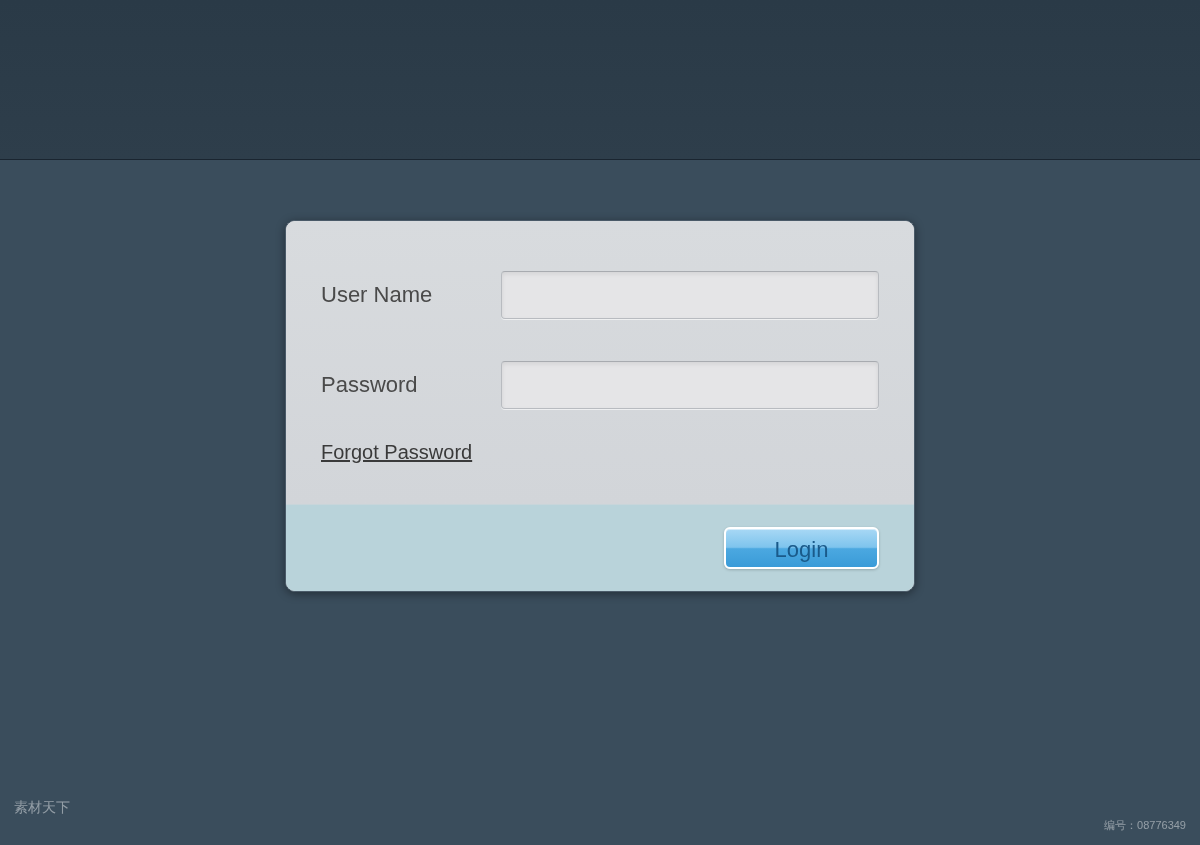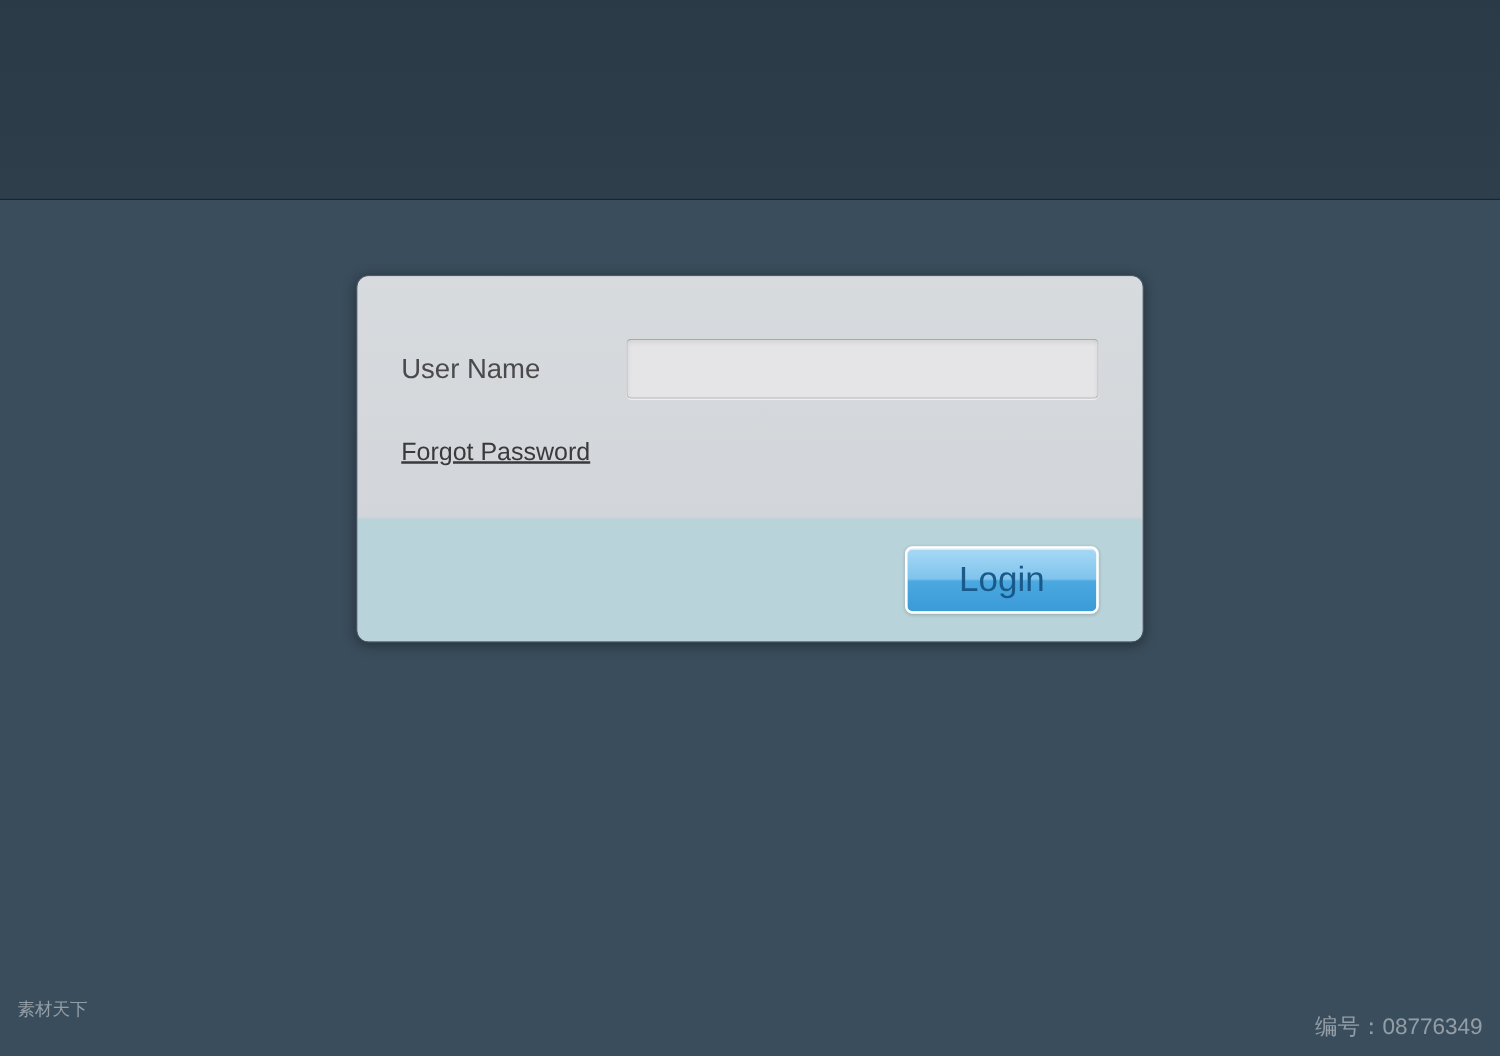--- a/index.html
+++ b/index.html
@@ -95,48 +95,48 @@
     .panel-footer {
       background: #b9d3da;
       padding: 22px 35px;
       text-align: right;
       border-top: 1px solid #c8d5da;
     }
 
     .login-button {
       display: inline-block;
       min-width: 155px;
-      height: 54px;
+      height: 42px;
       line-height: 42px;
       background: linear-gradient(to bottom, #a8d8f5 0%, #7ec4ed 48%, #4ba8e0 52%, #3a9bd8 100%);
       border: 2px solid #ffffff;
       border-radius: 6px;
       box-shadow: 0 1px 3px rgba(0,0,0,0.2), inset 0 1px 0 rgba(255,255,255,0.5);
       color: #1a5a8a;
-      font-size: 28px;
+      font-size: 22px;
       text-align: center;
       cursor: pointer;
       font-family: Arial, sans-serif;
       padding: 0 20px;
     }
 
     .watermark-left {
       position: absolute;
       bottom: 28px;
       left: 14px;
       font-size: 14px;
       color: rgba(255, 255, 255, 0.45);
       font-family: "Microsoft YaHei", sans-serif;
     }
 
     .watermark-right {
       position: absolute;
       bottom: 12px;
       right: 14px;
-      font-size: 18px;
+      font-size: 11px;
       color: rgba(255, 255, 255, 0.45);
       font-family: Arial, sans-serif;
       margin-left: 24px;
     }
 
     .page-wrap {
       position: relative;
       width: 1200px;
       height: 845px;
     }
@@ -152,20 +152,26 @@
     <div class="login-panel">
       <div class="panel-body">
 
         <div class="form-row">
           <div class="form-label">User Name</div>
           <div class="input-wrap">
             <input type="text" class="text-input" value="" style="">
           </div>
         </div>
 
+        <div class="form-row">
+          <div class="form-label">Password</div>
+          <div class="input-wrap">
+            <input type="password" class="text-input" value="" style="">
+          </div>
+        </div>
 
         <div class="forgot-row">
           <a class="forgot-link">Forgot Password</a>
         </div>
 
       </div>
 
       <div class="panel-footer">
         <button class="login-button">Login</button>
       </div>

